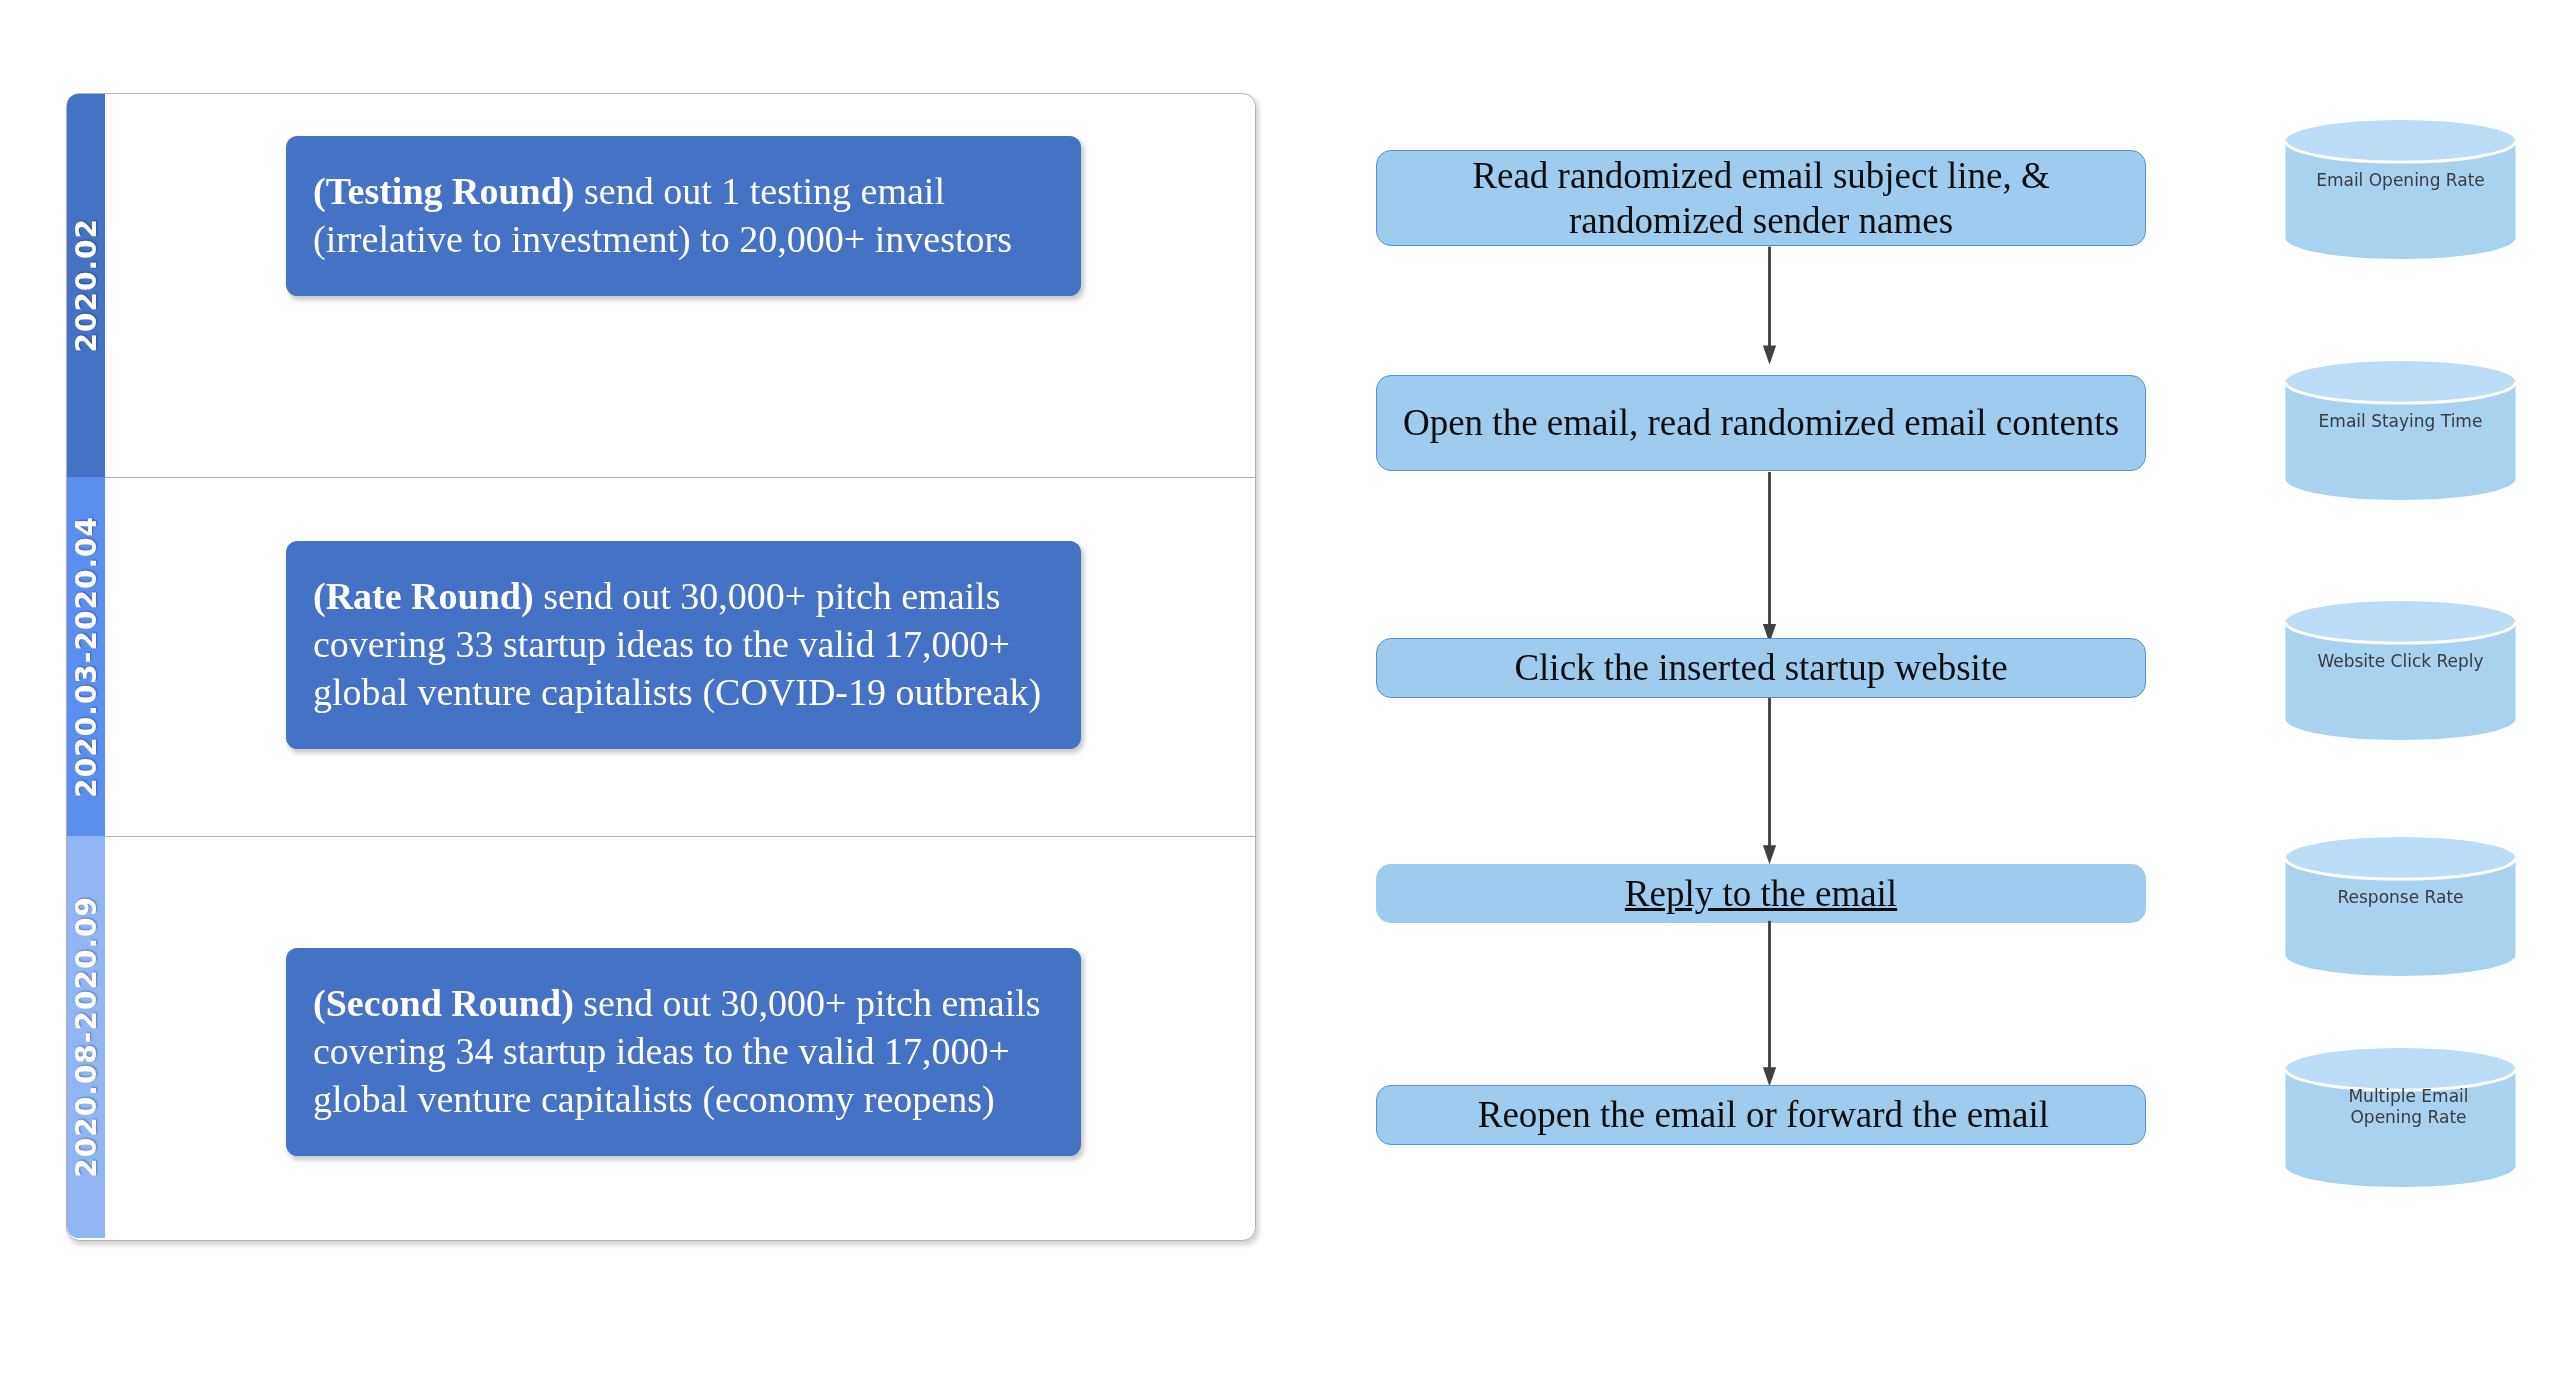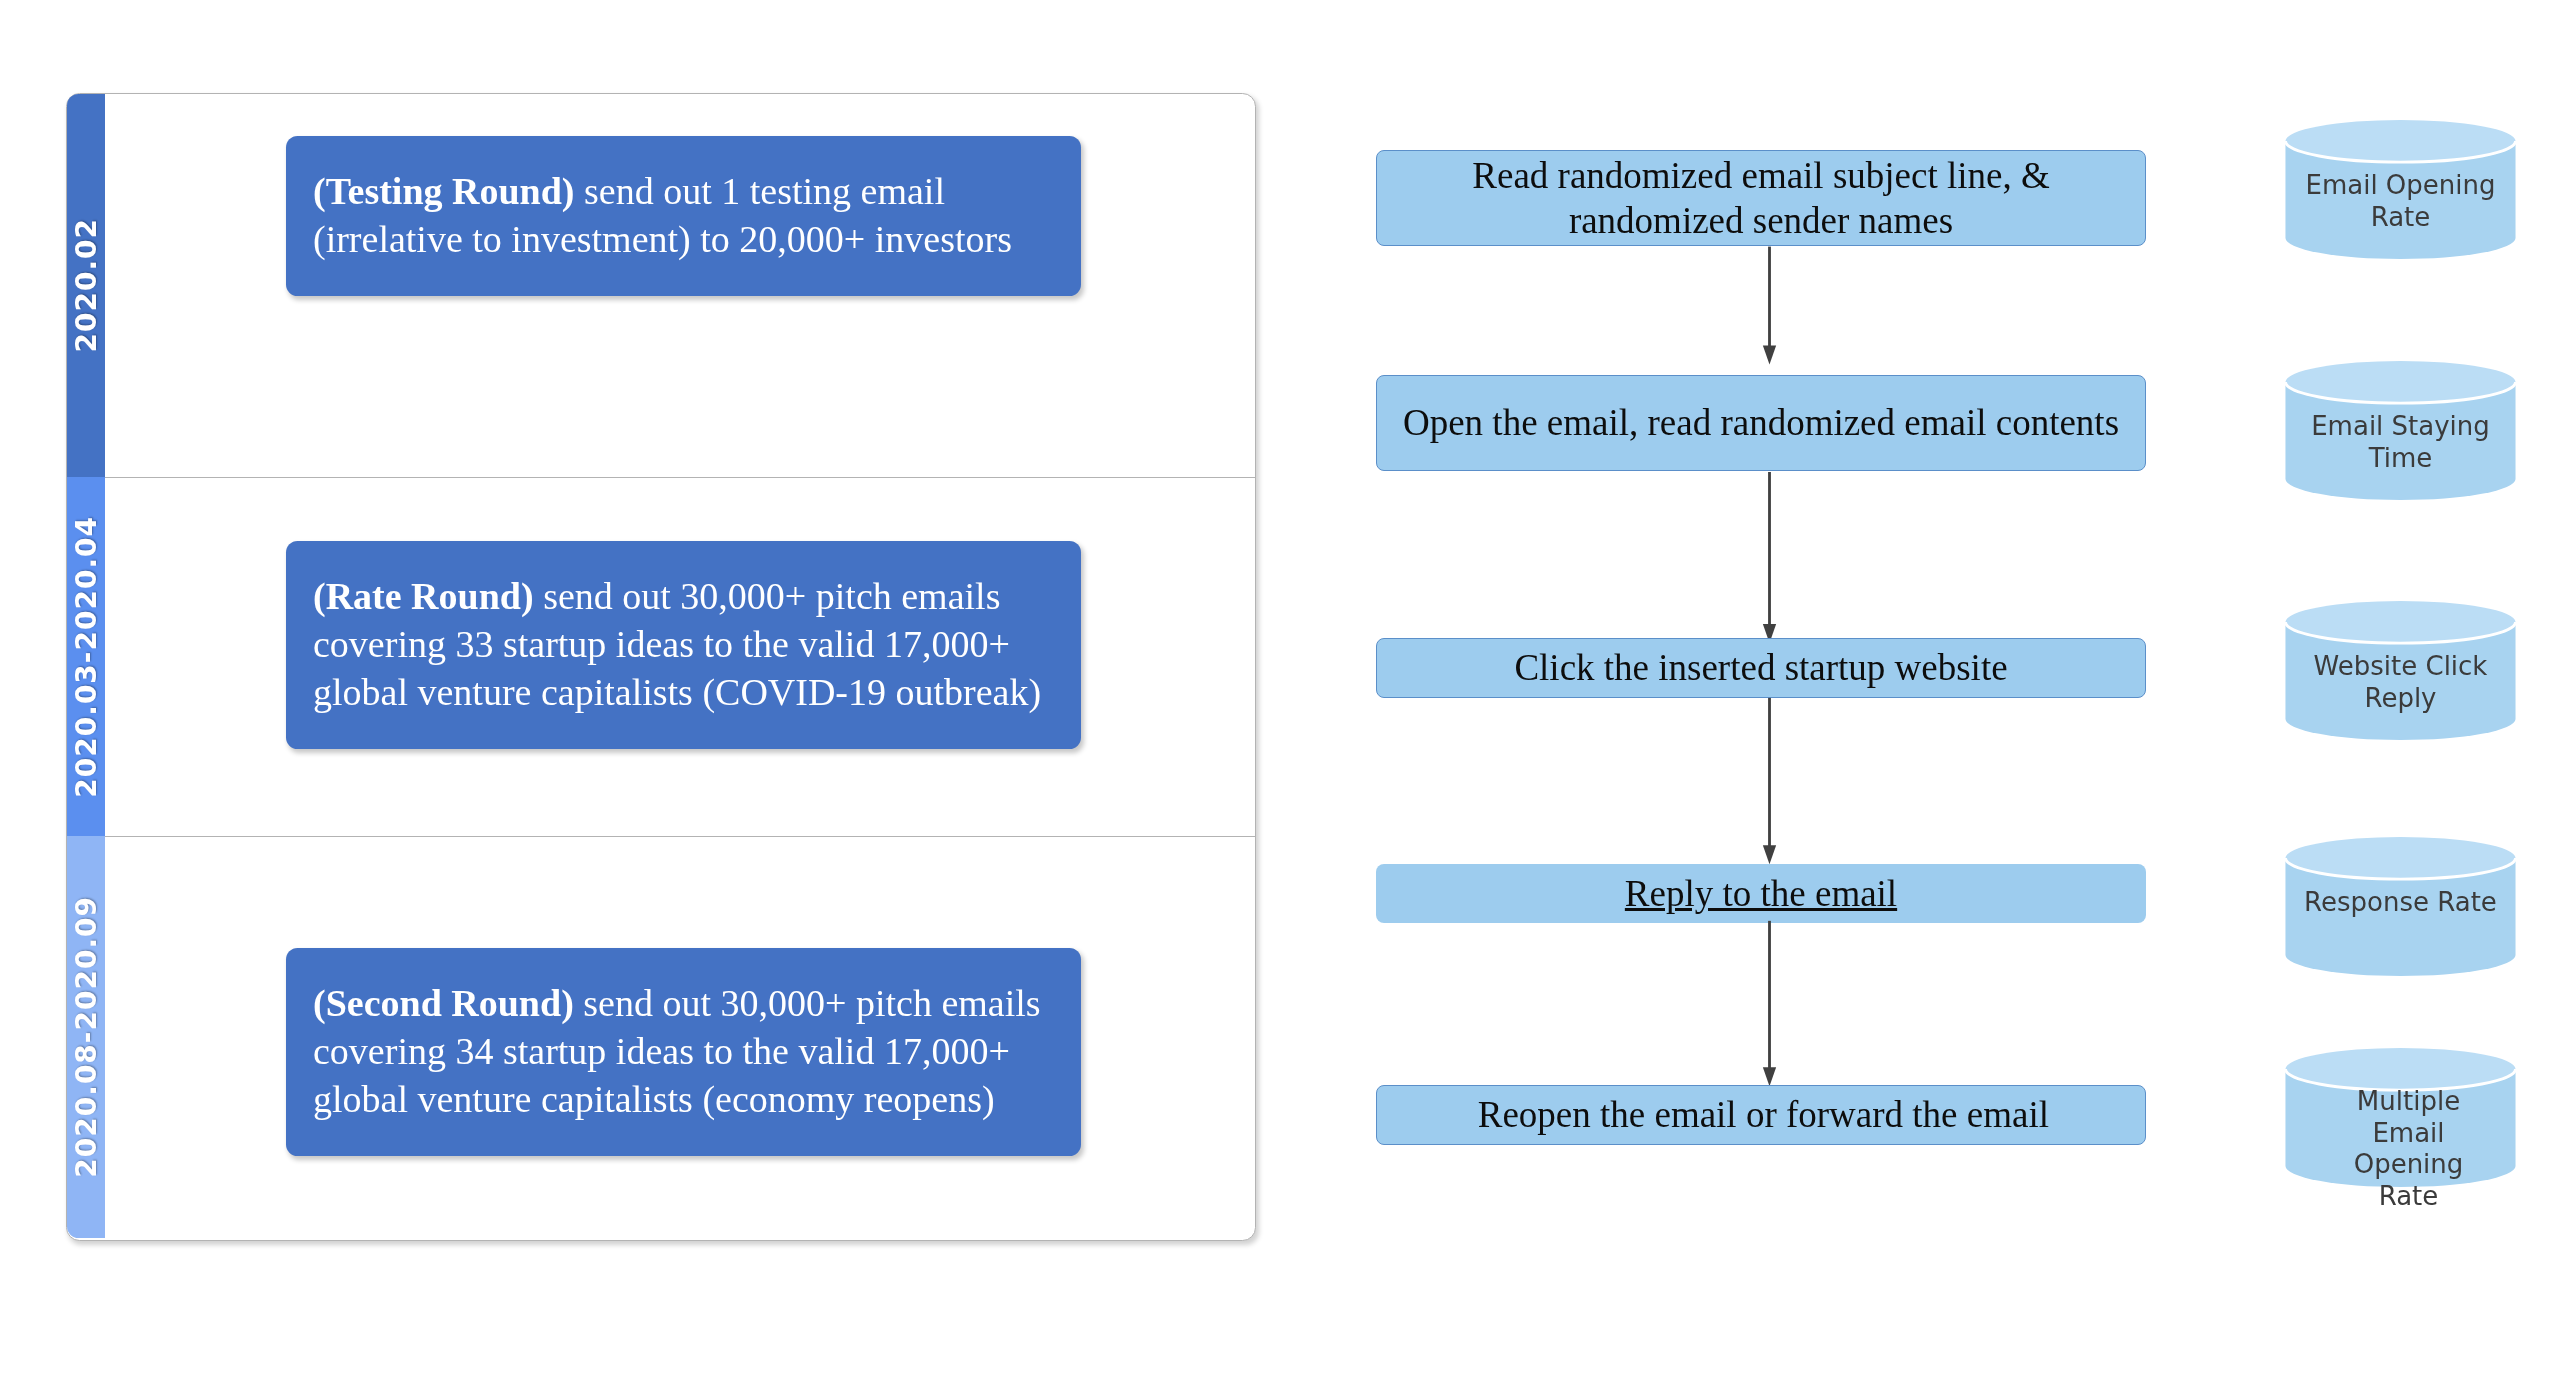--- a/index.html
+++ b/index.html
@@ -91,21 +91,21 @@
   #card-2 { top: 63px; }
   #card-3 { top: 111px; }
 
   
   .flow-box {
     position: absolute;
     left: 1376px;
     width: 770px;
     box-sizing: border-box;
     background: #9DCCEE;
-    border-radius: 8px;
+    border-radius: 15px;
     display: flex;
     align-items: center;
     justify-content: center;
     text-align: center;
     color: #0d0d0d;
     font-size: 37px;
     line-height: 1.22;
     padding: 5.8px 17.3px;
   }
   .flow-box.bordered {
@@ -127,21 +127,21 @@
     left: 0;
     top: 0;
   }
   .cyl-label {
     position: absolute;
     left: 0;
     width: 231px;
     text-align: center;
     color: #3b3b3b;
     font-family: "DejaVu Sans", "Liberation Sans", sans-serif;
-    font-size: 26px;
+    font-size: 17px;
     line-height: 1.22;
   }
 </style>
 </head>
 <body>
 
 <div id="timeline-panel">
 
   <div class="timeline-row" id="row-1">
     <div class="row-sidebar">

